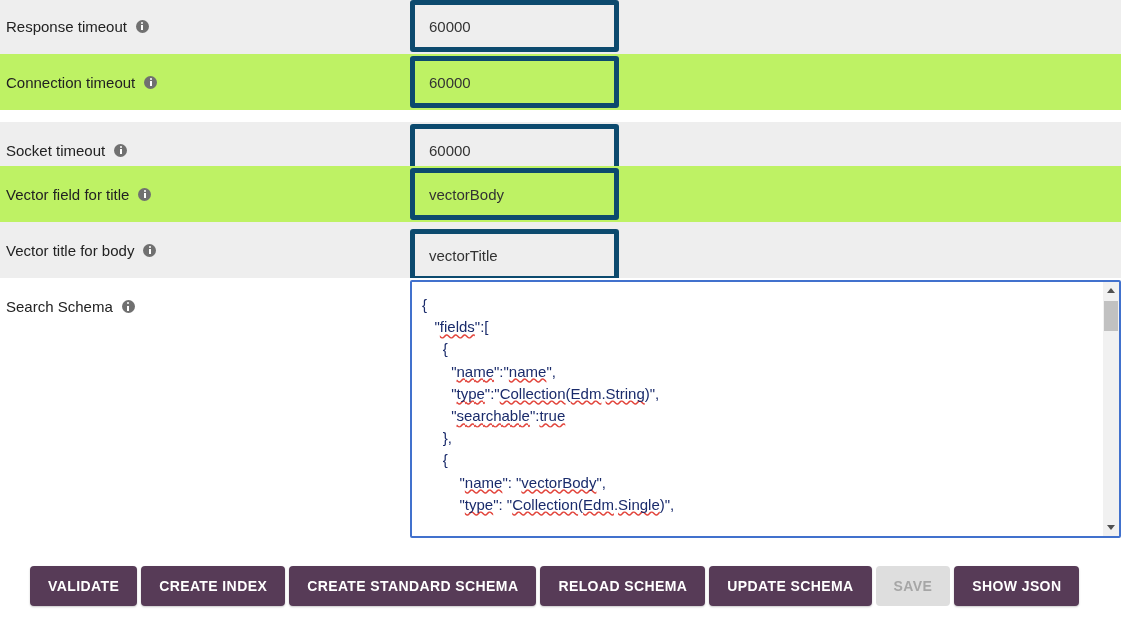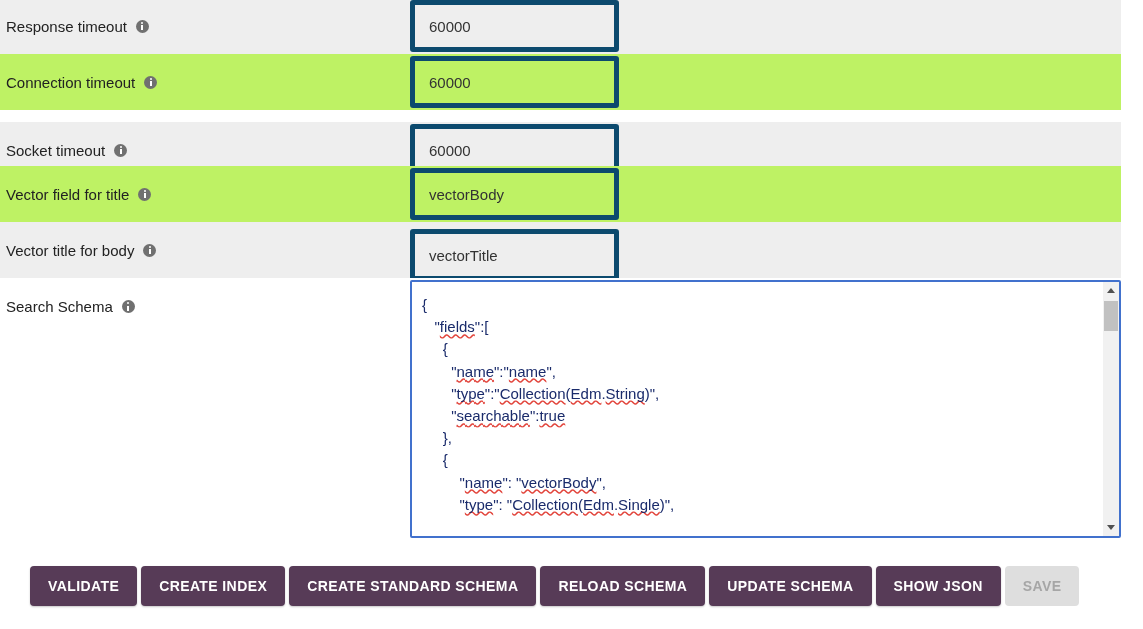--- a/index.html
+++ b/index.html
@@ -286,17 +286,17 @@
       </div>
     </div>
   </div>
 
   <div class="button-bar" id="button-bar">
       <button class="btn">Validate</button>
       <button class="btn">Create index</button>
       <button class="btn">Create standard schema</button>
       <button class="btn">Reload schema</button>
       <button class="btn">Update schema</button>
+      <button class="btn disabled" disabled="">Save</button>
       <button class="btn">Show JSON</button>
-      <button class="btn disabled" disabled="">Save</button>
     </div>
 
 </div>
 
 </body></html>

